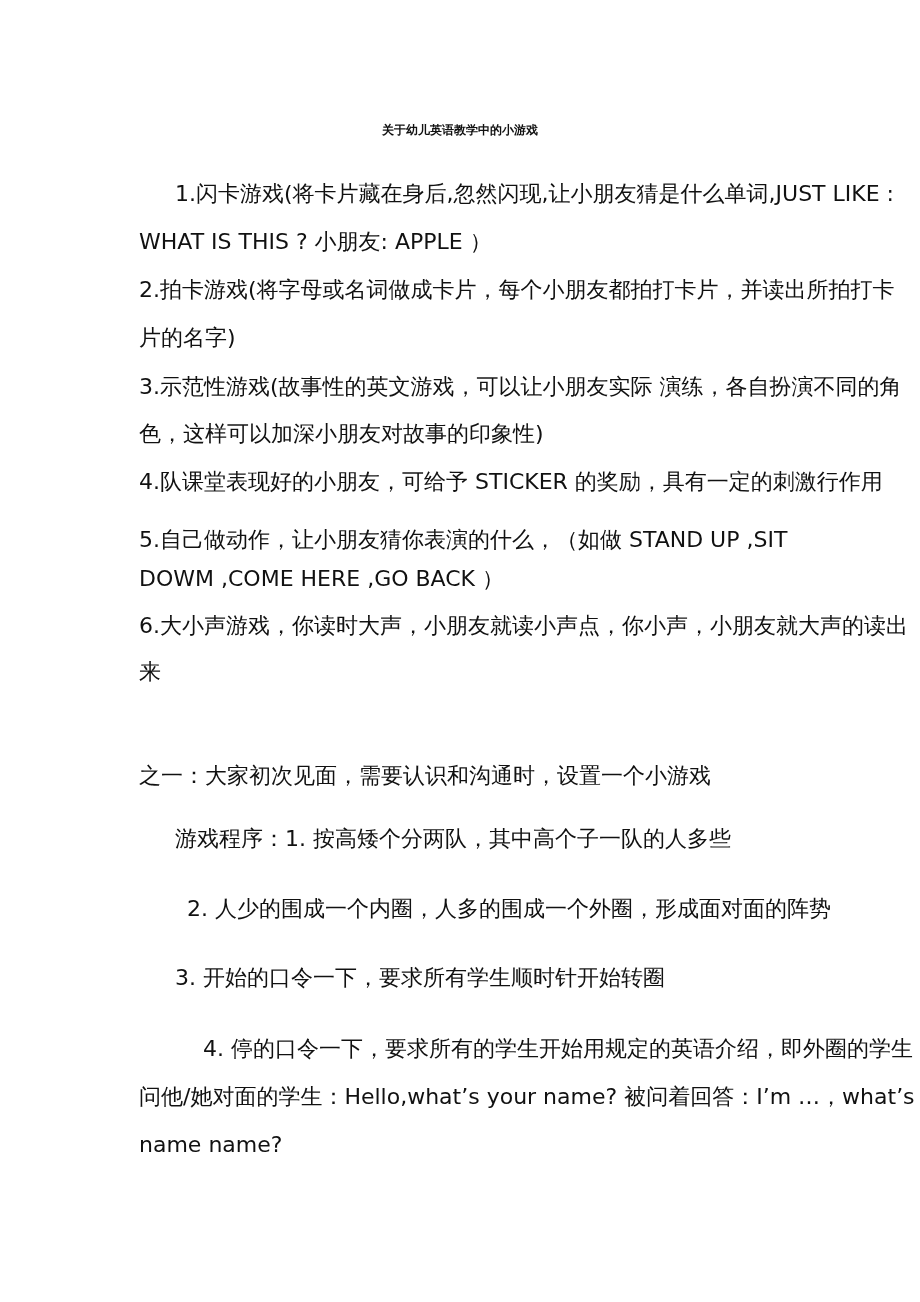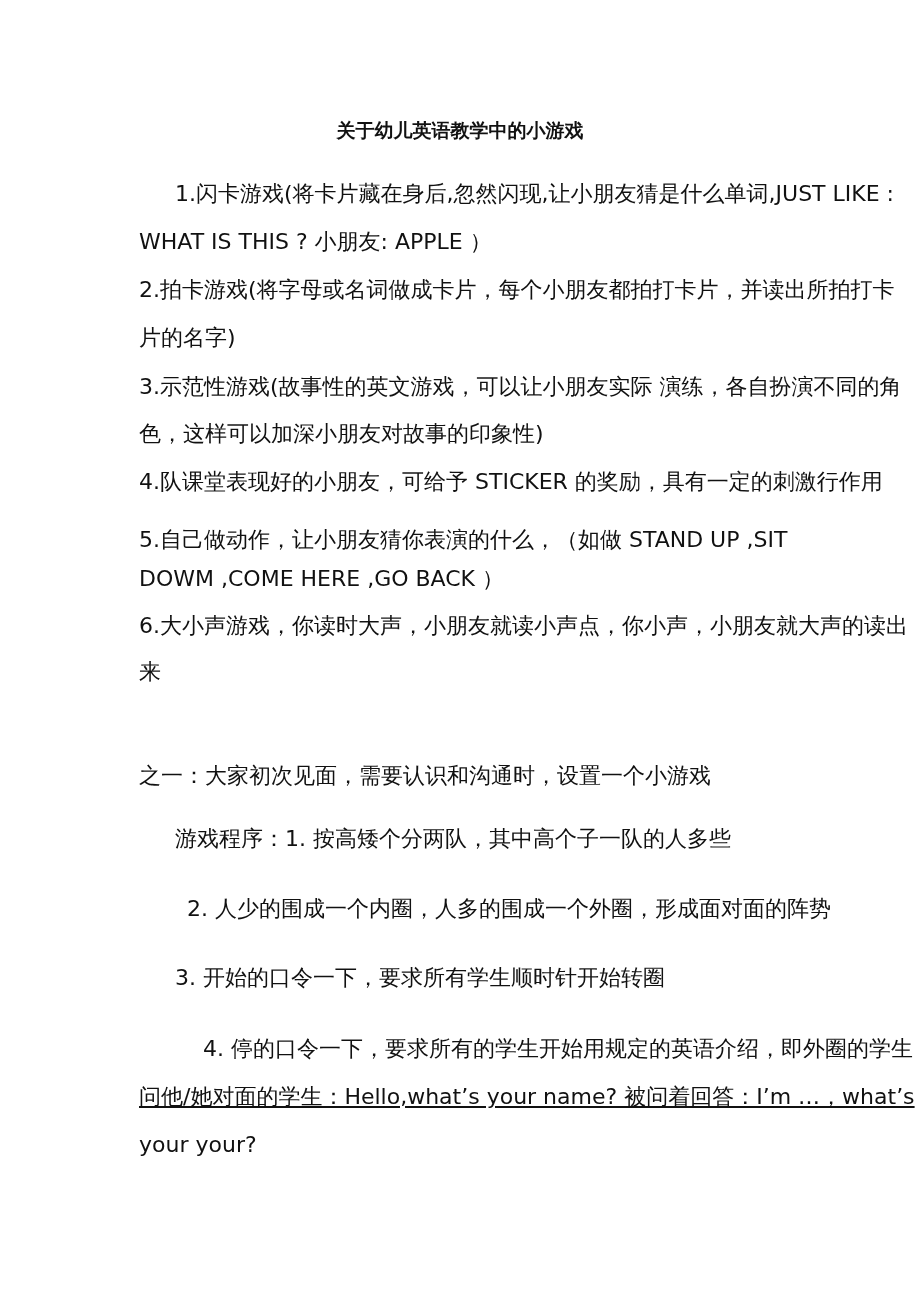--- a/index.html
+++ b/index.html
@@ -13,21 +13,21 @@
       left: 139px;
       font-size: 22px;
       line-height: 24px;
       white-space: nowrap;
       letter-spacing: 0px;
     }
     .title {
       position: absolute;
       left: 0; width: 920px; text-align: center;
       top: 118px;
-      font-size: 19px;
+      font-size: 12px;
       font-weight: bold;
       line-height: 24px;
     }
     .indent { left: 175px; }
   </style>
 </head>
 <body>
 
 <div>
   <div class="title">关于幼儿英语教学中的小游戏</div>
@@ -49,15 +49,15 @@
   <div class="line" style="top:614px;">6.大小声游戏，你读时大声，小朋友就读小声点，你小声，小朋友就大声的读出</div>
   <div class="line" style="top:660px;">来</div>
 
   <div class="line" style="top:764px;">之一：大家初次见面，需要认识和沟通时，设置一个小游戏</div>
 
   <div class="line indent" style="top:827px;">游戏程序：1. 按高矮个分两队，其中高个子一队的人多些</div>
   <div class="line indent" style="top:897px;margin-left:12px;">2. 人少的围成一个内圈，人多的围成一个外圈，形成面对面的阵势</div>
   <div class="line indent" style="top:966px;">3. 开始的口令一下，要求所有学生顺时针开始转圈</div>
 
   <div class="line indent" style="top:1037px;margin-left:28px;">4. 停的口令一下，要求所有的学生开始用规定的英语介绍，即外圈的学生</div>
-  <div class="line" style="top:1085px;text-decoration:underline;">问他/她对面的学生：Hello,what’s your name?  被问着回答：I’m …，what’s</div>
-  <div class="line" style="top:1133px;">your your?</div>
+  <div class="line" style="top:1085px;">问他/她对面的学生：Hello,what’s your name?  被问着回答：I’m …，what’s</div>
+  <div class="line" style="top:1133px;">name name?</div>
 </div>
 
 </body></html>

